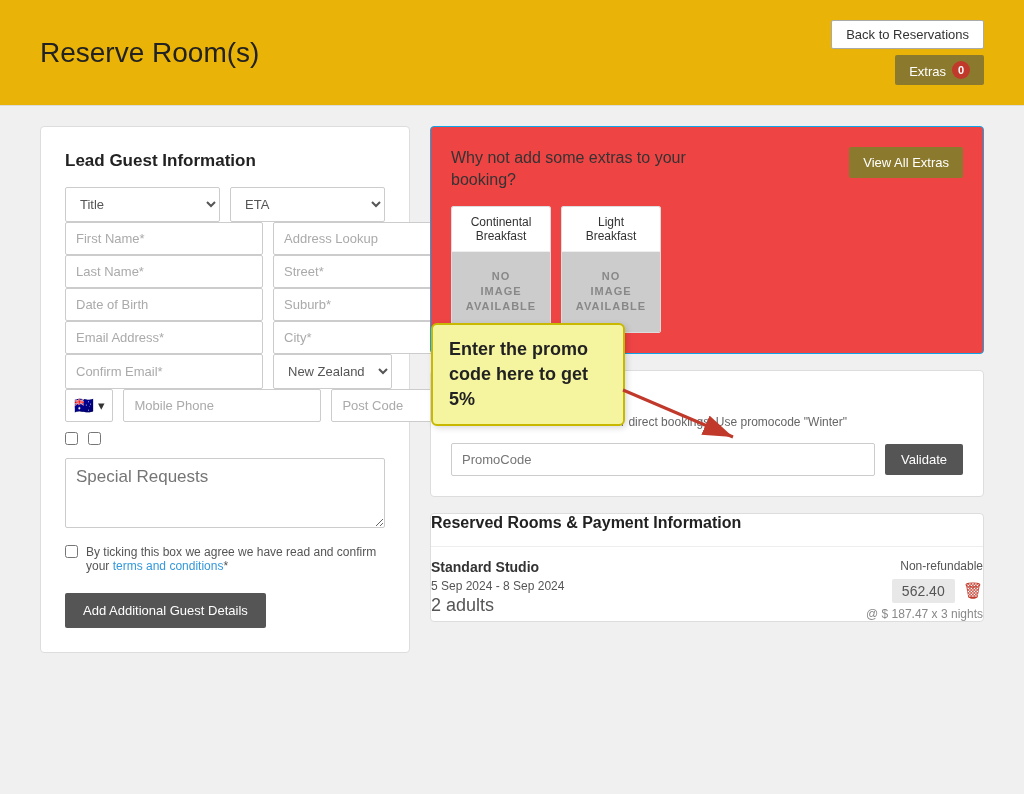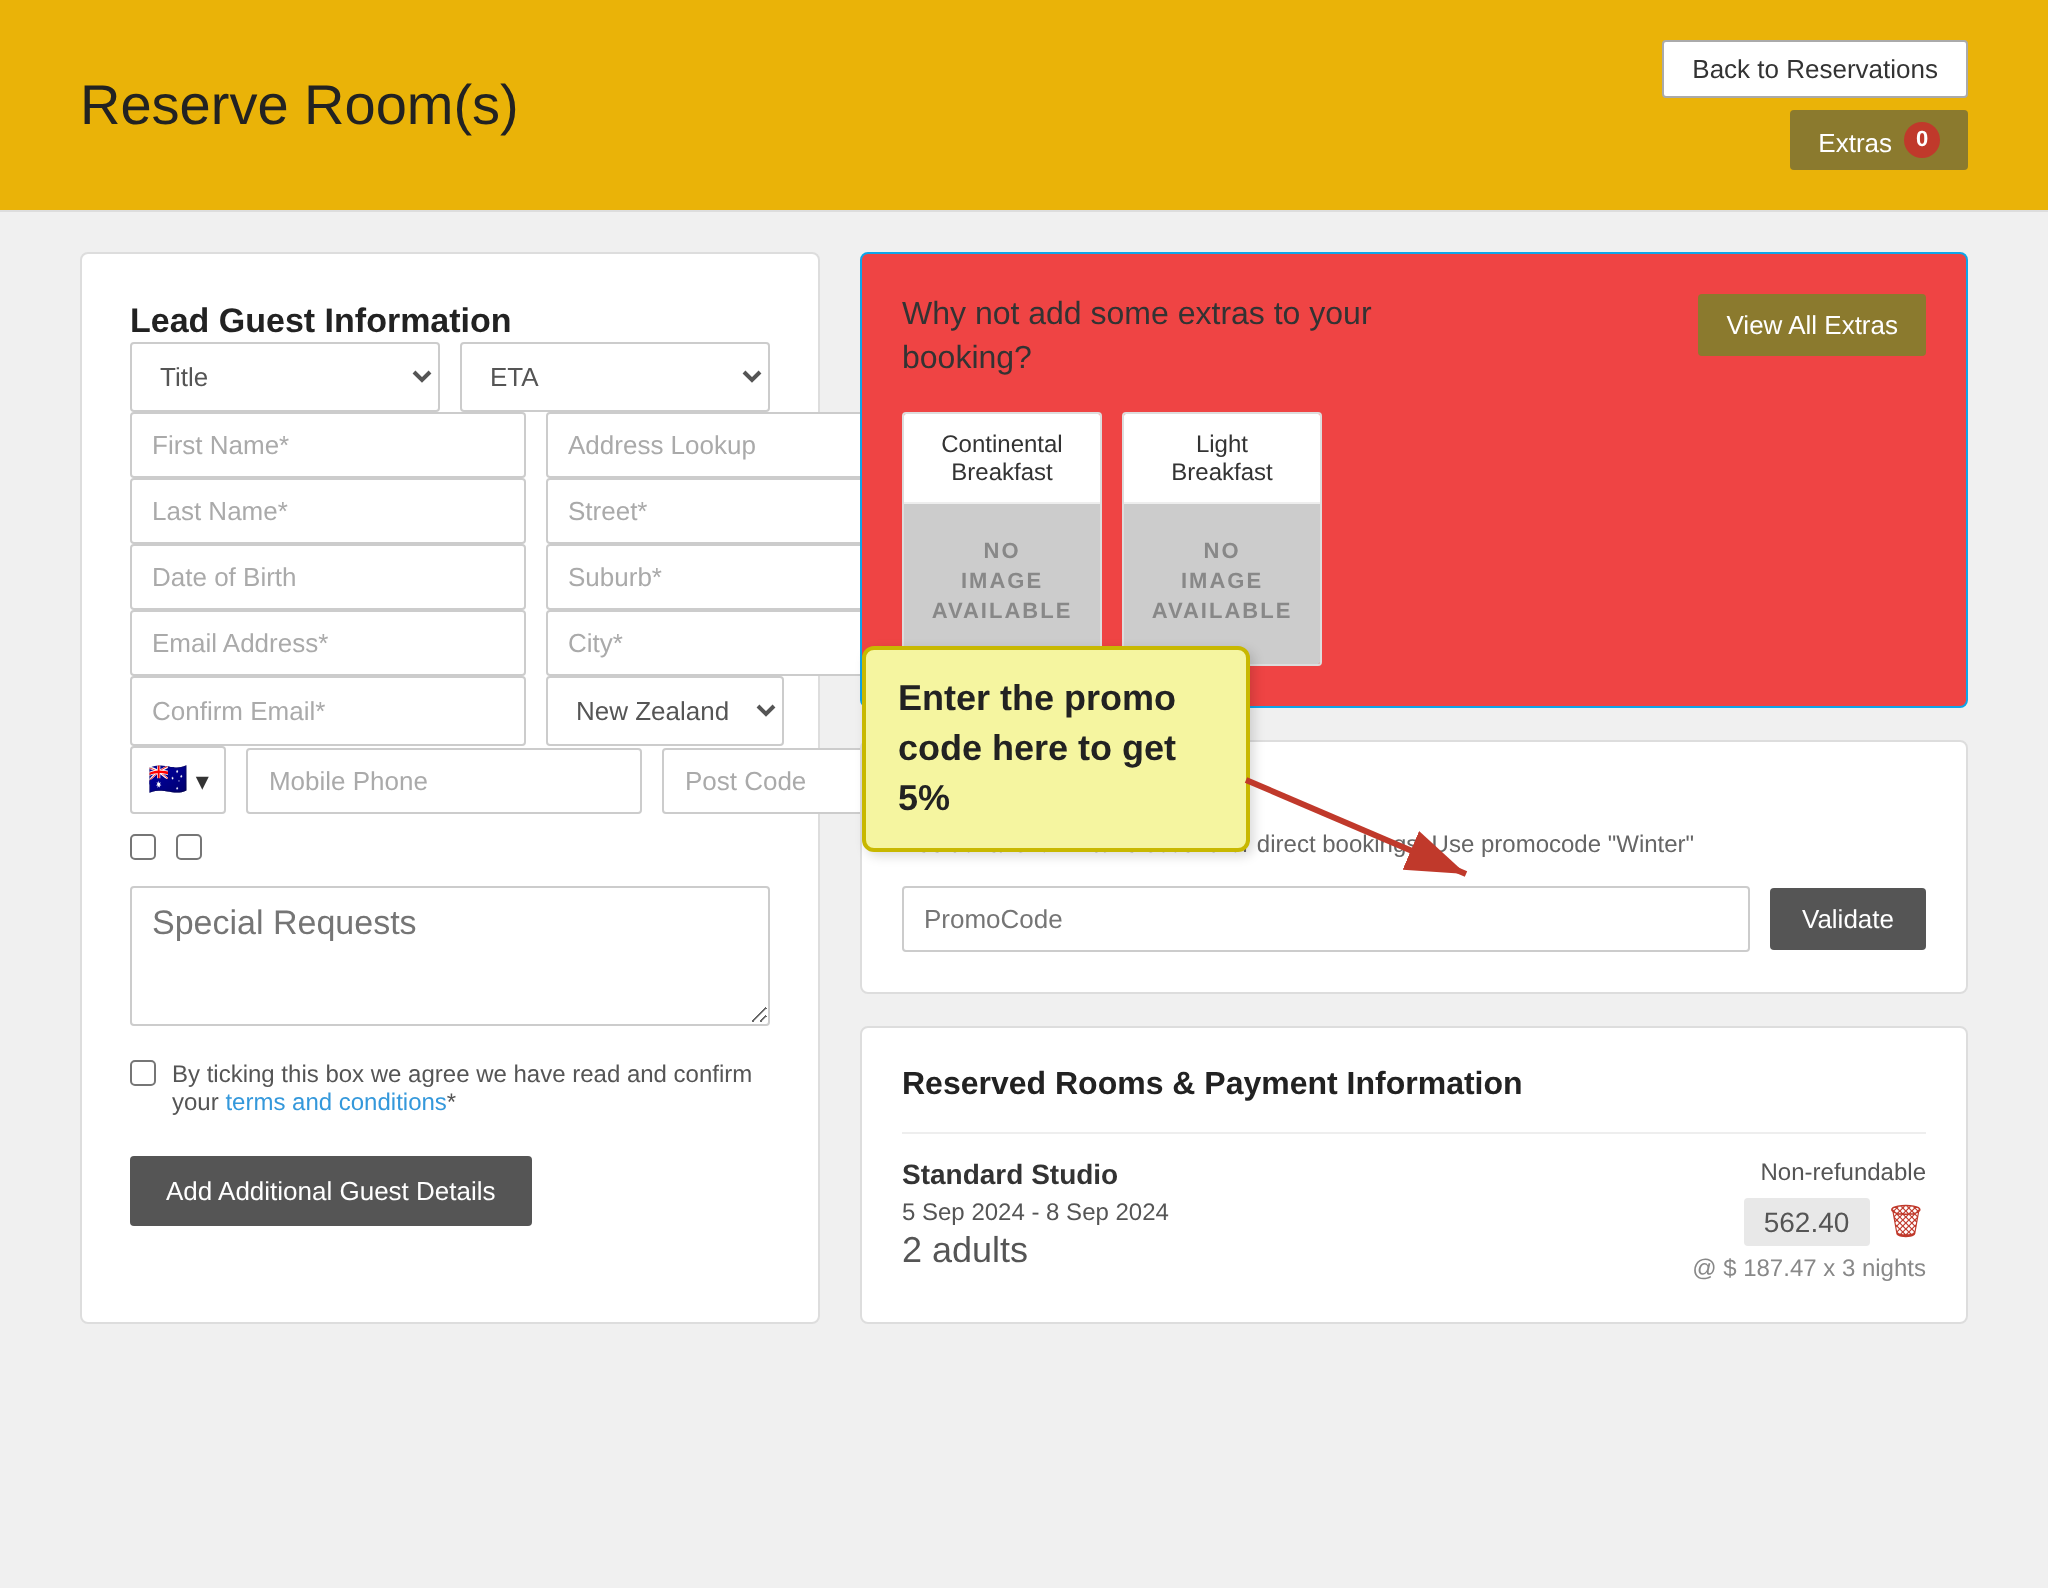--- a/index.html
+++ b/index.html
@@ -77,20 +77,21 @@
     }
     .right-panel {
       flex: 1;
       display: flex;
       flex-direction: column;
       gap: 16px;
     }
     .panel-title {
       font-size: 17px;
       font-weight: bold;
+      margin-bottom: 16px;
       color: #222;
     }
     .form-row {
       display: flex;
       gap: 10px;
     }
     .form-input, .form-select {
       flex: 1;
       padding: 8px 10px;
       border: 1px solid #ccc;
@@ -291,21 +292,20 @@
       width: 130px;
       height: 60px;
       pointer-events: none;
     }
 
     
     .payment-card {
       background: #fff;
       border: 1px solid #ddd;
       border-radius: 4px;
-      padding: 20px;
     }
     .payment-title {
       font-size: 16px;
       font-weight: bold;
       margin-bottom: 14px;
       color: #222;
     }
     .payment-divider {
       border: none;
       border-top: 1px solid #eee;

